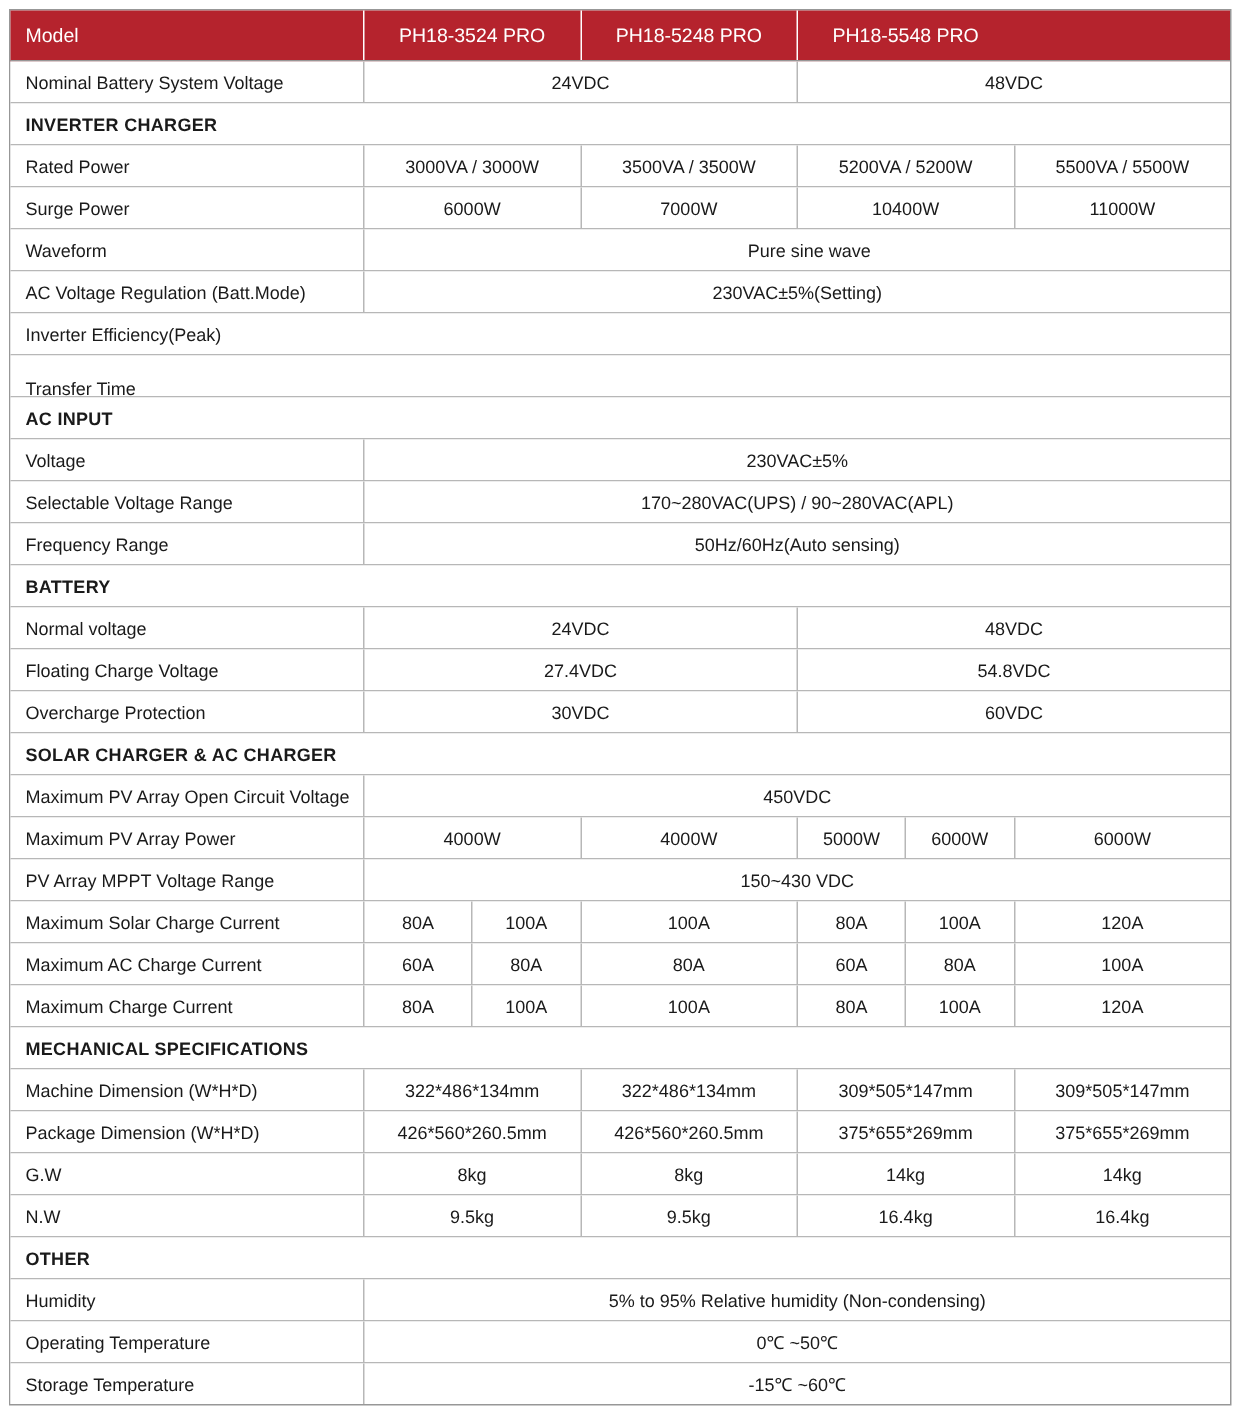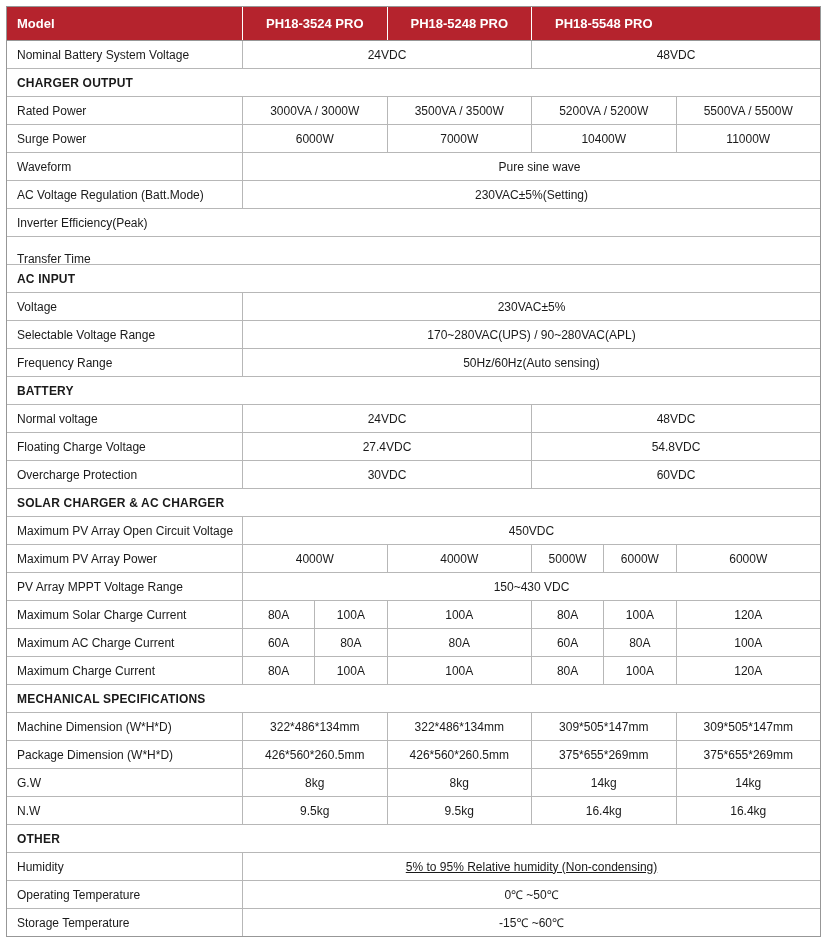--- a/index.html
+++ b/index.html
@@ -39,21 +39,21 @@
     border-left: 1px solid #b7b7b7;
     text-align: center;
   }
   
   .row.model {
     height: 33px;
     border-bottom: 1px solid #979797;
   }
   .row.model .cell {
     color: #ffffff;
-    font-weight: bold;
+    font-weight: normal;
     font-size: 13px;
   }
   .row.model .cell.value { border-left: 1px solid #ffffff; }
   
   .row.section { grid-template-columns: 1fr; }
   .row.section .cell {
     font-weight: bold;
     padding-left: 10px;
     letter-spacing: 0.2px;
   }
@@ -67,21 +67,21 @@
       <div class="cell value" style="grid-column: span 2;">PH18-3524 PRO</div>
       <div class="cell value" style="grid-column: span 2;">PH18-5248 PRO</div>
       <div class="cell value" style="grid-column: span 2; text-align: center;">PH18-5548 PRO</div>
     </div>
     <div class="row spec">
       <div class="cell label">Nominal Battery System Voltage</div>
       <div class="cell value" style="grid-column: span 4;">24VDC</div>
       <div class="cell value" style="grid-column: span 4;">48VDC</div>
     </div>
     <div class="row section">
-      <div class="cell">CHARGER OUTPUT</div>
+      <div class="cell">INVERTER CHARGER</div>
     </div>
     <div class="row spec">
       <div class="cell label">Rated Power</div>
       <div class="cell value" style="grid-column: span 2;">3000VA / 3000W</div>
       <div class="cell value" style="grid-column: span 2;">3500VA / 3500W</div>
       <div class="cell value" style="grid-column: span 2;">5200VA / 5200W</div>
       <div class="cell value" style="grid-column: span 2;">5500VA / 5500W</div>
     </div>
     <div class="row spec">
       <div class="cell label">Surge Power</div>
@@ -213,21 +213,21 @@
       <div class="cell value" style="grid-column: span 2;">9.5kg</div>
       <div class="cell value" style="grid-column: span 2;">9.5kg</div>
       <div class="cell value" style="grid-column: span 2;">16.4kg</div>
       <div class="cell value" style="grid-column: span 2;">16.4kg</div>
     </div>
     <div class="row section">
       <div class="cell">OTHER</div>
     </div>
     <div class="row spec">
       <div class="cell label">Humidity</div>
-      <div class="cell value" style="grid-column: span 8; text-decoration: underline;">5% to 95% Relative humidity (Non-condensing)</div>
+      <div class="cell value" style="grid-column: span 8;">5% to 95% Relative humidity (Non-condensing)</div>
     </div>
     <div class="row spec">
       <div class="cell label">Operating Temperature</div>
       <div class="cell value" style="grid-column: span 8;">0℃ ~50℃</div>
     </div>
     <div class="row spec">
       <div class="cell label">Storage Temperature</div>
       <div class="cell value" style="grid-column: span 8;">-15℃ ~60℃</div>
     </div>
   </div>

